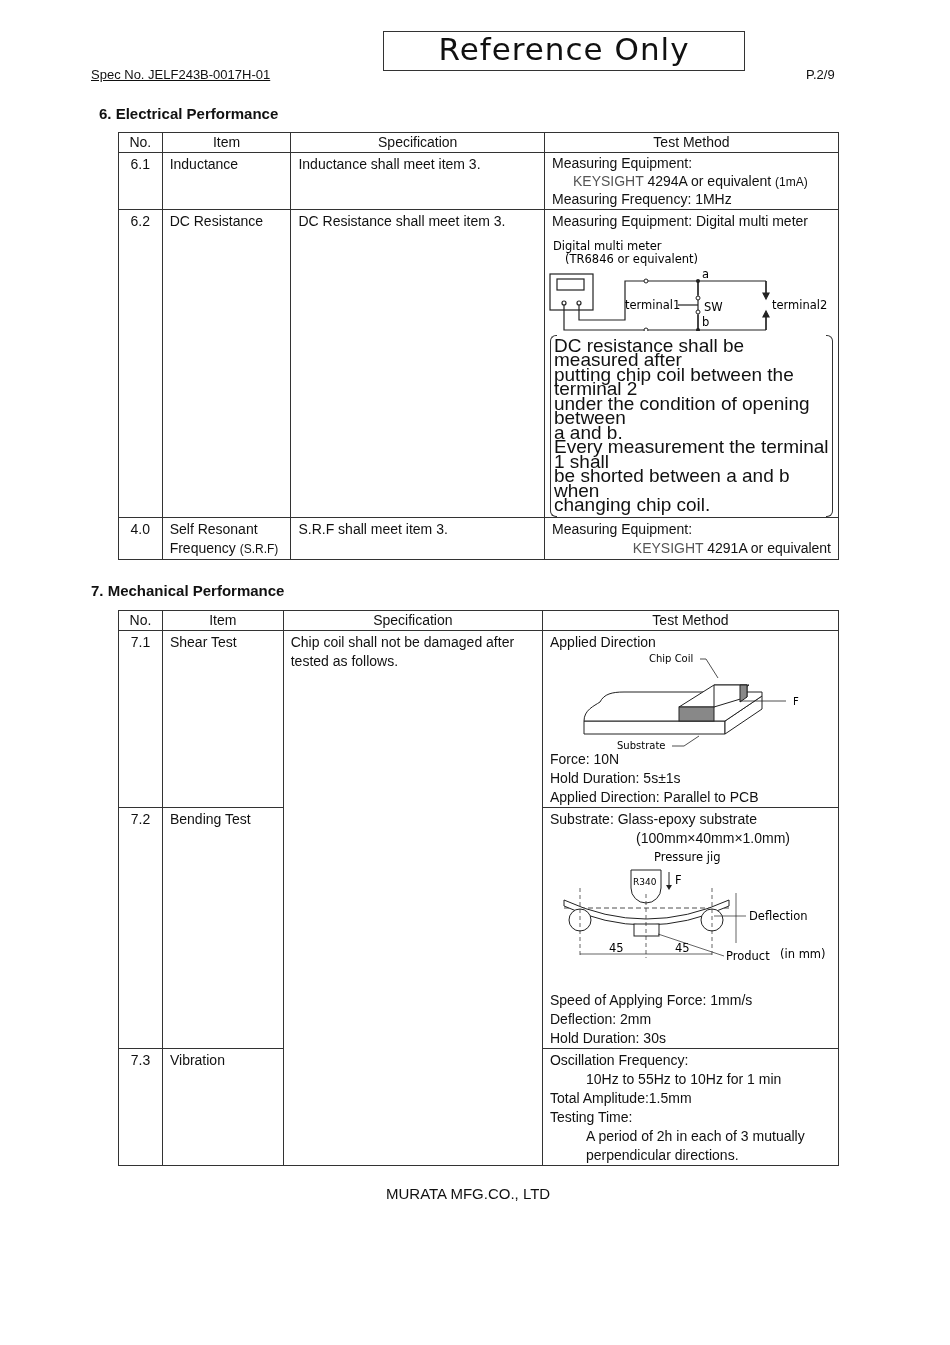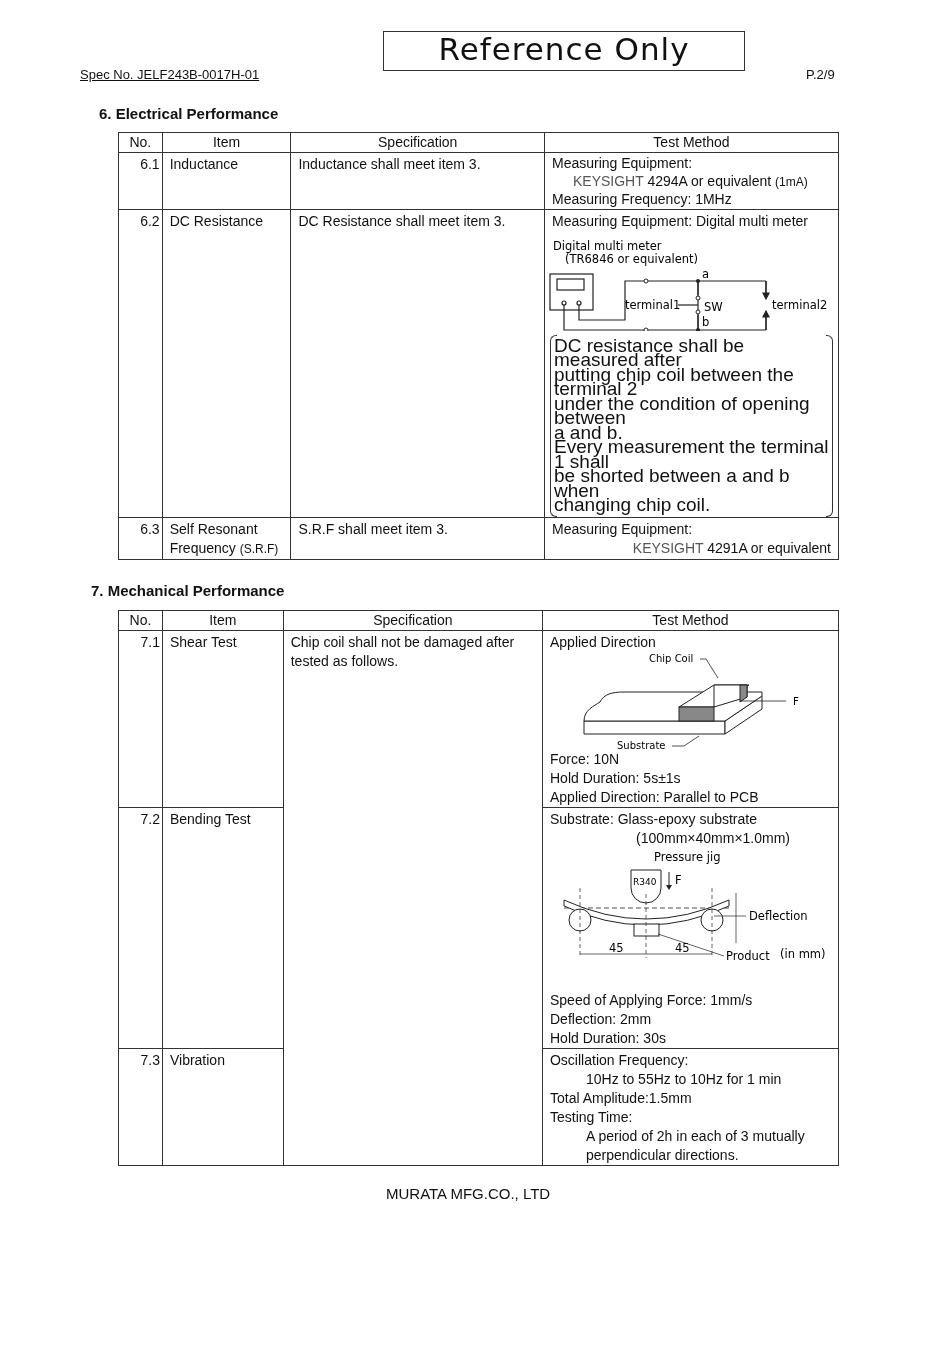--- a/index.html
+++ b/index.html
@@ -1,26 +1,26 @@
 <!DOCTYPE html>
 <html><head>
 <meta charset="utf-8">
 <style>
   html, body { margin:0; padding:0; background:#fff; }
   body { width:950px; height:1345px; position:relative; font-family:"Liberation Sans", sans-serif; color:#111; overflow:hidden; }
   .abs { position:absolute; }
   .ref-box { left:383px; top:31px; width:362px; height:40px; border:1px solid #333; box-sizing:border-box; text-align:center; font-family:"DejaVu Sans", sans-serif; font-size:31px; line-height:34px; letter-spacing:1px; }
-  .spec-no { left:80px; top:67px; font-size:13px; text-decoration:underline; }
+  .spec-no { left:91px; top:67px; font-size:13px; text-decoration:underline; }
   .page-no { left:806px; top:67px; font-size:13px; }
   .sec-title { font-size:15px; font-weight:bold; }
   .footer { left:386px; top:1185px; font-size:15px; }
   table { position:absolute; border-collapse:collapse; font-size:14px; }
   td, th { border:1px solid #333; vertical-align:top; padding:2px 7px 0 7px; font-weight:normal; line-height:19px; }
   th { text-align:center; padding:1px 4px; line-height:17px; }
-  td.no { text-align:right; padding:2px 2px; }
+  td.no { text-align:center; padding:2px 2px; }
   .small { font-size:12px; }
   .gray { color:#555; }
   .indent2 { padding-left:36px; }
   .right { text-align:right; }
   .note { position:relative; margin:8px 0 4px 0; padding:0 2px; font-size:19px; line-height:14.5px; }
   .note .br { position:absolute; top:-4px; bottom:-4px; width:6px; border:1px solid #333; }
   .note .br.l { left:-2px; border-right:none; border-radius:6px 0 0 6px; }
   .note .br.r { right:-2px; border-left:none; border-radius:0 6px 6px 0; }
   svg text { font-family:"DejaVu Sans", sans-serif; }
 </style>
@@ -112,21 +112,21 @@
         <div>putting chip coil between the terminal 2</div>
         <div>under the condition of opening between</div>
         <div>a and b.</div>
         <div>Every measurement the terminal 1 shall</div>
         <div>be shorted between a and b when</div>
         <div>changing chip coil.</div>
       </div>
     </td>
   </tr>
   <tr style="height:40px;">
-    <td class="no">6.3</td>
+    <td class="no">4.0</td>
     <td>
       <div>Self Resonant</div>
       <div><span>Frequency </span><span class="small">(S.R.F)</span></div>
     </td>
     <td>S.R.F shall meet item 3.</td>
     <td>
       <div>Measuring Equipment:</div>
       <div class="right"><span class="gray">KEYSIGHT</span><span> 4291A or equivalent</span></div>
     </td>
   </tr>

